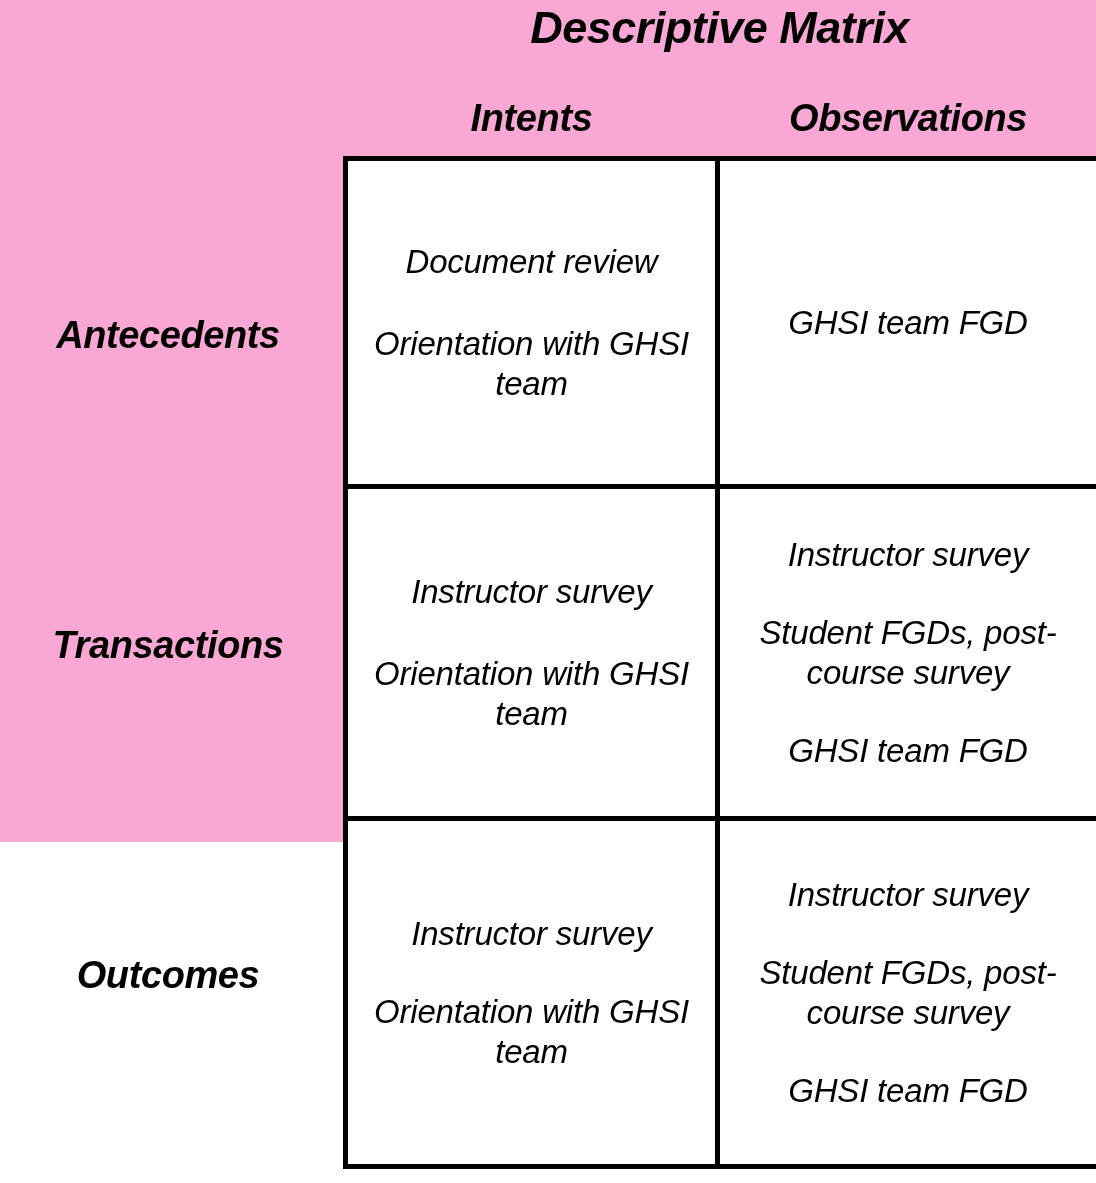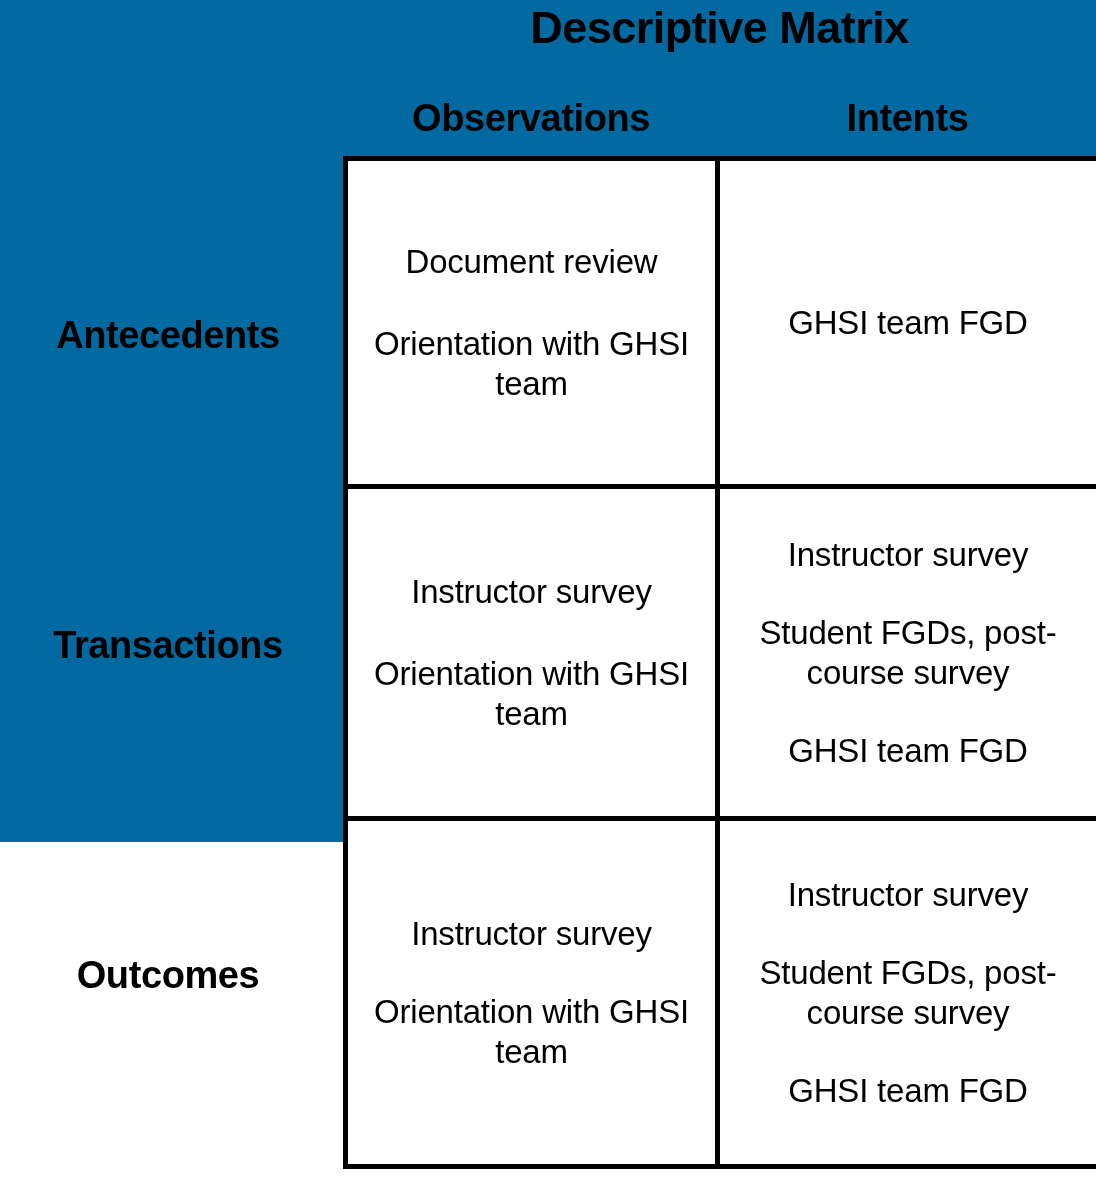--- a/index.html
+++ b/index.html
@@ -12,21 +12,22 @@
     height: 1183px;
     font-family: "Liberation Sans", sans-serif;
     color: #000000;
     overflow: hidden;
   }
 
   .page {
     position: relative;
     width: 1096px;
     height: 842px;
-    background: #0369a1;
+    background: #f9a8d4;
+    font-style: italic;
   }
 
   
   .title {
     position: absolute;
     left: 343px;
     top: 2px;
     width: 753px;
     text-align: center;
     font-size: 45px;
@@ -132,22 +133,22 @@
   .matrix-row.row2 .cell .entry + .entry { margin-top: 38px; }
 </style>
 </head>
 <body>
 
 <div class="page">
 
   <div class="title">Descriptive Matrix</div>
 
   <div class="col-headers">
+    <div class="col-header intents">Intents</div>
     <div class="col-header observations">Observations</div>
-    <div class="col-header intents">Intents</div>
   </div>
 
   <div class="row-labels">
     <div class="row-label r0">Antecedents</div>
     <div class="row-label r1">Transactions</div>
     <div class="row-label r2">Outcomes</div>
   </div>
 
   <div class="matrix">
 

